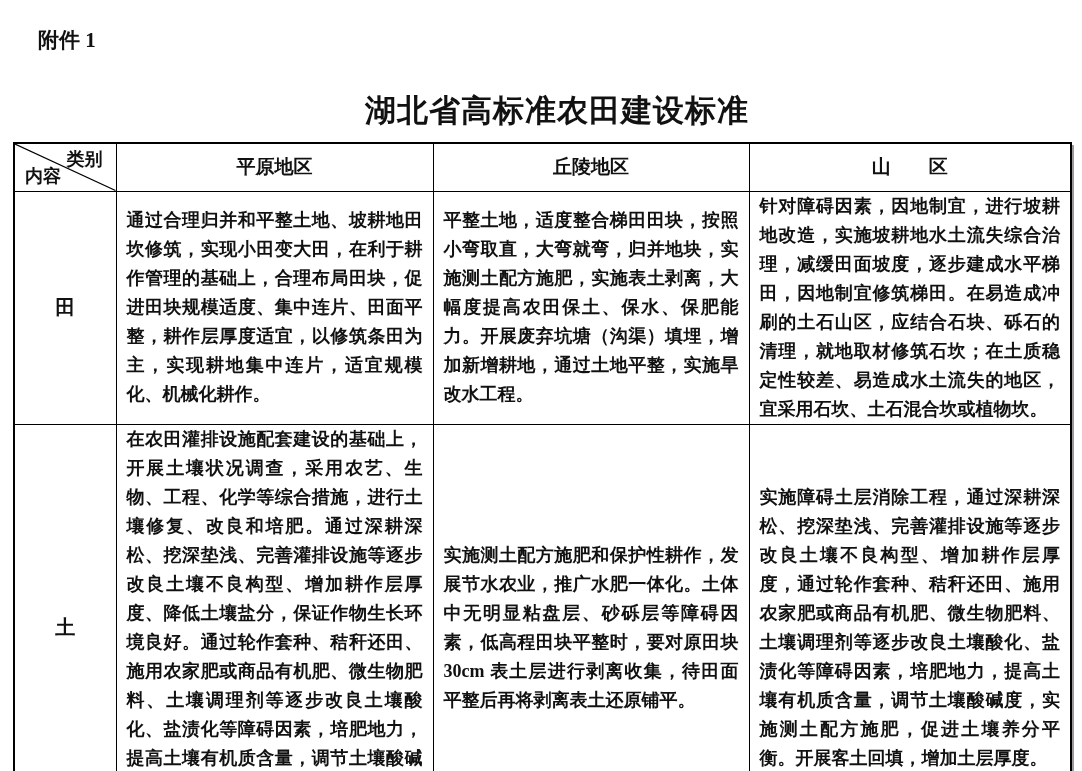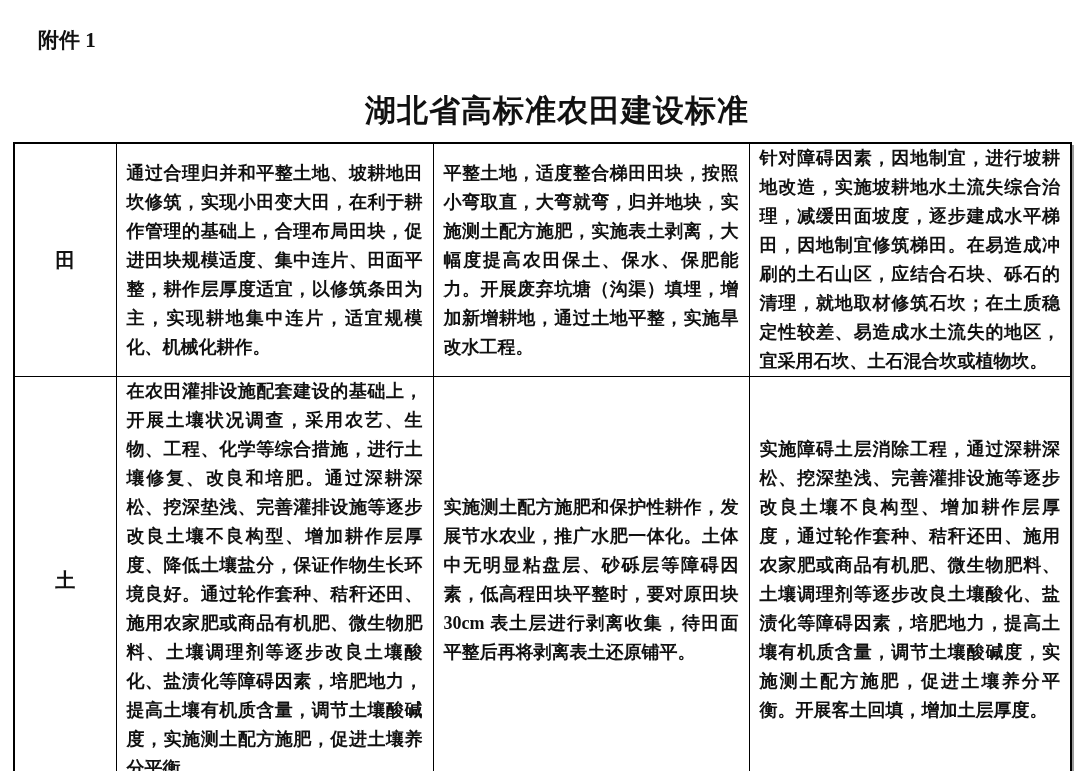--- a/index.html
+++ b/index.html
@@ -101,20 +101,32 @@
 <h1 class="doc-title">湖北省高标准农田建设标准</h1>
 
 <table class="std-table">
   <colgroup>
     <col style="width:102px">
     <col style="width:317px">
     <col style="width:316px">
     <col style="width:322px">
   </colgroup>
   <tbody>
+    <tr class="header-row">
+      <th class="corner-cell">
+        <svg class="diag" viewBox="0 0 102 48" preserveAspectRatio="none">
+          <line x1="0" y1="0" x2="102" y2="48" stroke="#000" stroke-width="1.2"></line>
+        </svg>
+        <span class="corner-top">类别</span>
+        <span class="corner-bottom">内容</span>
+      </th>
+      <th>平原地区</th>
+      <th>丘陵地区</th>
+      <th>山　　区</th>
+    </tr>
 
     <tr class="row-field">
       <td class="row-label">田</td>
       <td>
         <div class="cell-text">通过合理归并和平整土地、坡耕地田坎修筑，实现小田变大田，在利于耕作管理的基础上，合理布局田块，促进田块规模适度、集中连片、田面平整，耕作层厚度适宜，以修筑条田为主，实现耕地集中连片，适宜规模化、机械化耕作。</div>
       </td>
       <td>
         <div class="cell-text">平整土地，适度整合梯田田块，按照小弯取直，大弯就弯，归并地块，实施测土配方施肥，实施表土剥离，大幅度提高农田保土、保水、保肥能力。开展废弃坑塘（沟渠）填埋，增加新增耕地，通过土地平整，实施旱改水工程。</div>
       </td>
       <td>

